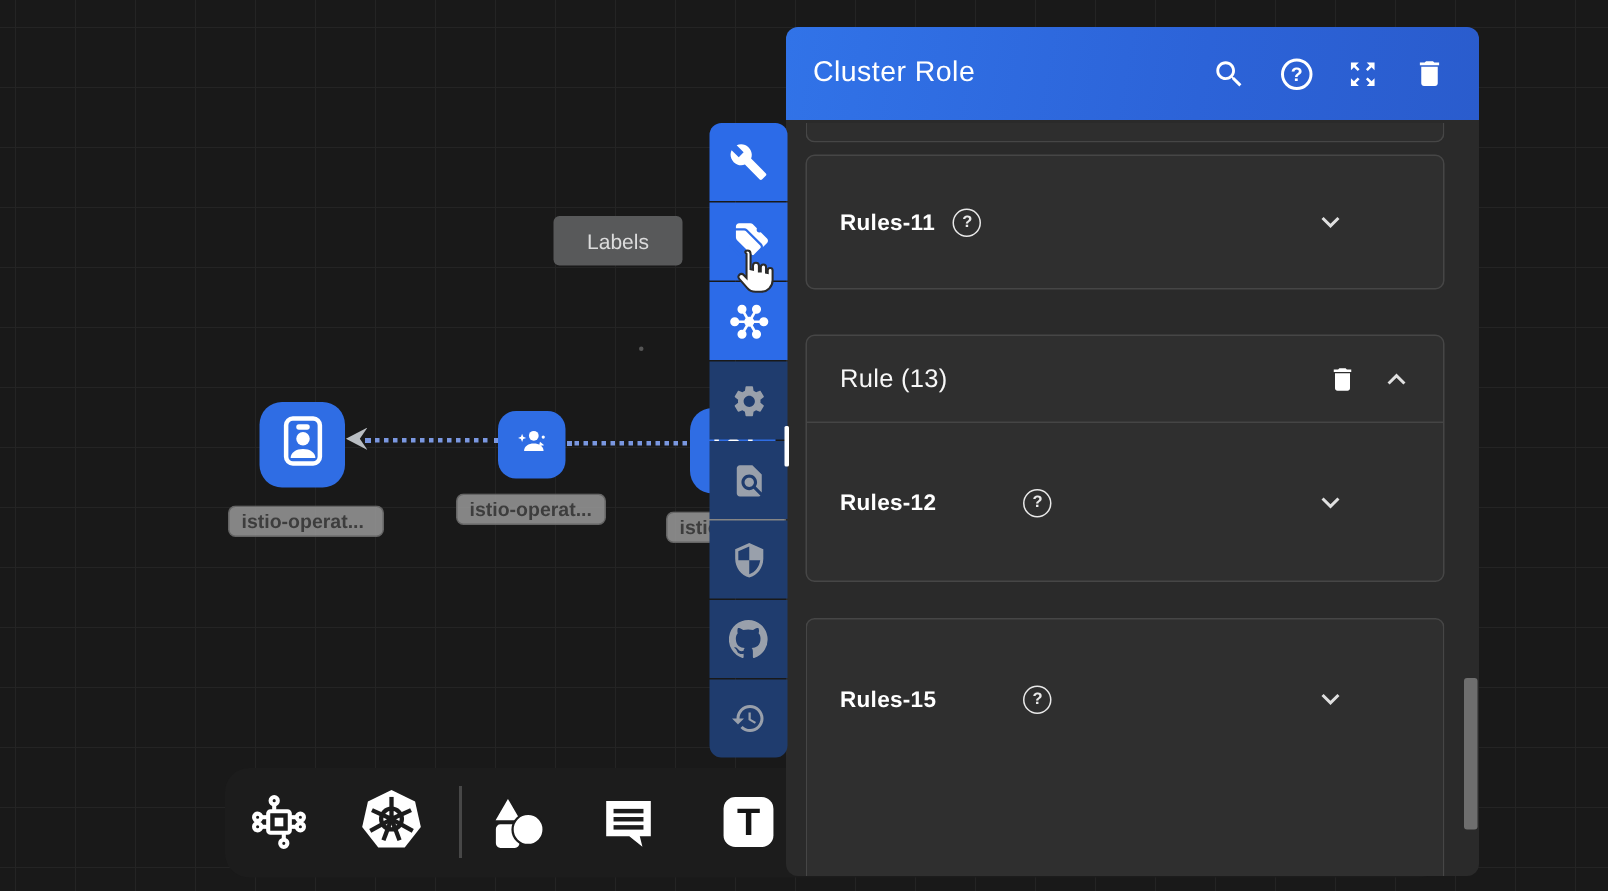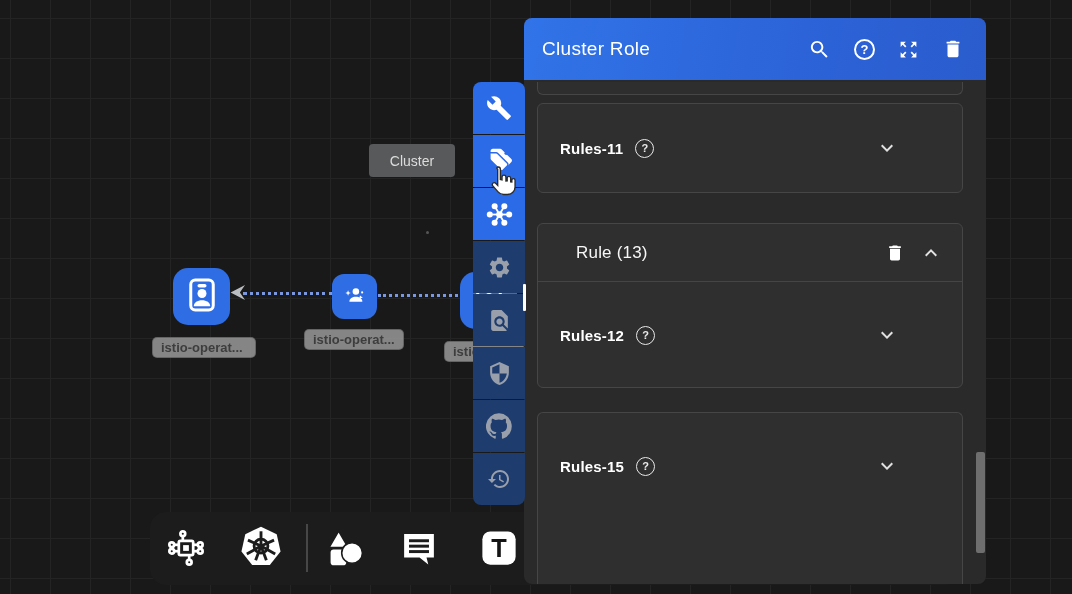--- a/index.html
+++ b/index.html
@@ -63,26 +63,26 @@
   .panel-body{position:absolute;left:0;top:62px;width:462px;height:504px;}
 
   .card{position:absolute;left:13px;width:426px;background:#2f2f2f;border:1px solid #464646;border-radius:6px;}
   .card-remnant{top:2px;height:13px;border-top:none;border-radius:0 0 6px 6px;background:#2e2e2e;}
   .card1{top:23px;height:90px;}
   .card2{top:143px;height:165px;}
   .card3{top:332px;height:176px;border-bottom:none;border-radius:6px 6px 0 0;}
 
   .rule-header{position:relative;display:flex;align-items:center;padding-left:22px;border-bottom:1px solid #454545;}
   .rh-58{height:58px;} .rh-68{height:68px;}
-  .rule-title{color:#f7f7f7;font-size:17px;font-weight:400;letter-spacing:.2px;margin-left:16px;}
+  .rule-title{color:#f7f7f7;font-size:17px;font-weight:400;letter-spacing:.2px;}
   .rh-trash{position:absolute;right:57px;top:50%;transform:translateY(-50%);cursor:pointer;display:flex;}
   .rh-chevron{position:absolute;right:19px;top:50%;transform:translateY(-50%);cursor:pointer;display:flex;}
 
   .acc-row{position:relative;display:flex;align-items:center;padding-left:22px;height:100%;}
-  .card2 .acc-row,.card3 .acc-row{height:106px;}
+  .card2 .acc-row,.card3 .acc-row{height:106px;gap:46px;}
   .acc-label{color:#fff;font-size:15px;font-weight:700;letter-spacing:.2px;}
   .acc-help{width:19px;height:19px;border:1.6px solid #e9e9e9;border-radius:50%;color:#e9e9e9;font-size:11px;
     font-weight:700;display:flex;align-items:center;justify-content:center;margin-left:12px;}
   .acc-chevron{position:absolute;right:63px;top:50%;transform:translateY(-50%);cursor:pointer;display:flex;}
 
   .scroll-thumb{position:absolute;left:452px;top:372px;width:9px;height:101px;background:#6e6e6e;border-radius:2px;cursor:pointer;}
 
   
   .caret{position:absolute;left:523px;top:284px;width:3px;height:27px;background:#fff;border-radius:1px;z-index:10;}
   .cursor{position:absolute;left:487px;top:165px;z-index:11;}
@@ -324,21 +324,21 @@
         </svg>
     </div>
     <div class="tool">
       <svg width="24" height="24" viewBox="0 0 24 24" fill="#99a0ab">
           <path d="M13 3c-4.97 0-9 4.03-9 9H1l3.89 3.89.07.14L9 12H6c0-3.87 3.13-7 7-7s7 3.13 7 7-3.13 7-7 7c-1.93 0-3.68-.79-4.94-2.06l-1.42 1.42C8.27 19.99 10.51 21 13 21c4.97 0 9-4.03 9-9s-4.03-9-9-9zm-1 5v5l4.28 2.54.72-1.21-3.5-2.08V8H12z"></path>
         </svg>
     </div>
   </div>
 
   <div class="tooltip">
-    <span>Cluster</span>
+    <span>Labels</span>
   </div>
 
   <div class="caret"></div>
 
   <div class="cursor">
     <svg width="30" height="34" viewBox="0 0 24 27">
       <path d="M9 1.5c1 0 1.7.8 1.7 1.8v8.2l1.3.25V9.6c0-.9.7-1.6 1.55-1.6.9 0 1.6.7 1.6 1.6v3.1l1-.05v-2.2c0-.8.6-1.45 1.4-1.45s1.4.65 1.4 1.45v2.9l.9.15v-1.4c0-.7.6-1.3 1.3-1.3s1.3.6 1.3 1.3v5.3c0 3.4-2.7 6.1-6.1 6.1h-3c-1.8 0-3.4-.75-4.5-2.1l-4.2-4.8c-.55-.65-.5-1.6.1-2.2.6-.6 1.6-.6 2.2.05l1.6 1.7V3.3C7.3 2.3 8 1.5 9 1.5z" fill="#fff" stroke="#2b2b2b" stroke-width="1.1"></path>
     </svg>
   </div>
 

